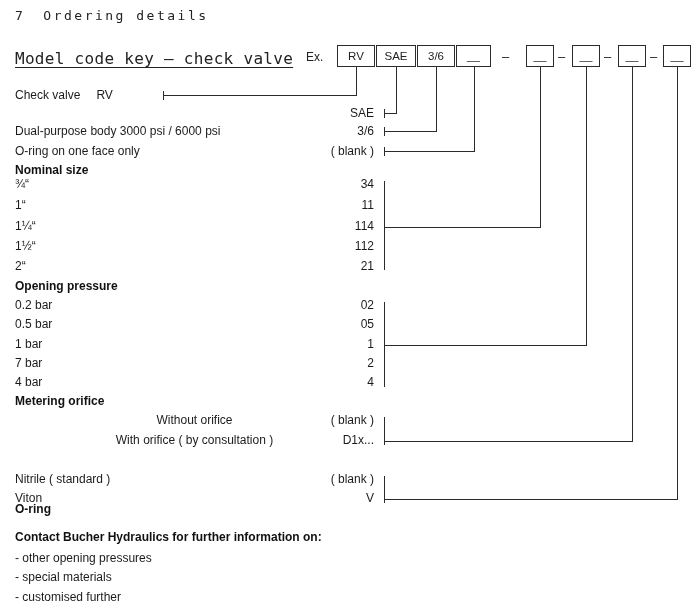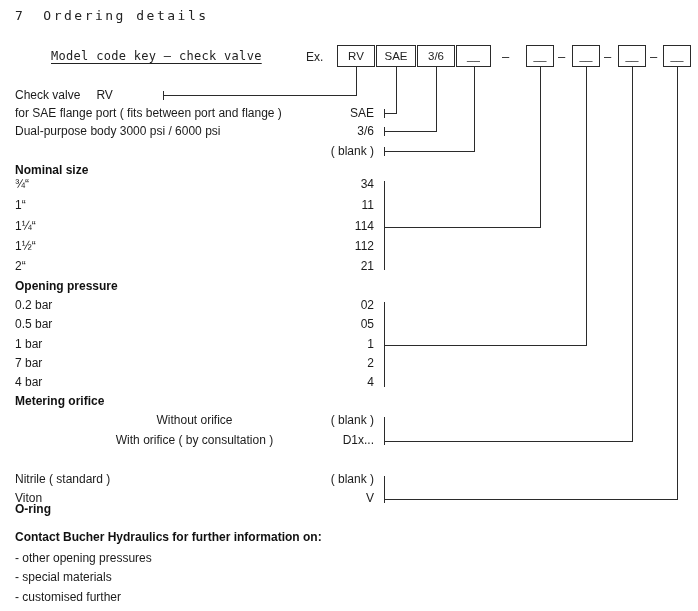--- a/index.html
+++ b/index.html
@@ -9,22 +9,22 @@
     font-family:"Liberation Sans",sans-serif;
   }
   .doc-title{
     position:absolute;left:15px;top:8px;
     font-family:"DejaVu Sans Mono",monospace;font-size:13px;letter-spacing:2.5px;color:#222;
     white-space:pre;
   }
   .doc-title .t2{margin-left:18px;text-align:center;}
   .key-label{
     position:absolute;left:15px;top:49px;
-    font-family:"DejaVu Sans Mono",monospace;font-size:12px;letter-spacing:0.3px;
-    text-decoration:underline;text-underline-offset:3px;color:#222;margin-left:36px;
+    font-family:"DejaVu Sans Mono",monospace;font-size:16px;letter-spacing:0.3px;
+    text-decoration:underline;text-underline-offset:3px;color:#222;
   }
   .ex{position:absolute;left:306px;top:50px;font-size:12px;color:#222;}
   .box{
     position:absolute;top:45px;height:22px;border:1px solid #2b2b2b;background:#fff;
     display:flex;align-items:center;justify-content:center;
     font-size:11.5px;color:#222;box-sizing:border-box;
   }
   .dash{position:absolute;top:49px;font-size:13px;color:#222;}
   .row{position:absolute;left:15px;width:359px;height:15px;font-size:12px;}
   .row .code{position:absolute;right:0;top:0;}
@@ -54,27 +54,27 @@
 
 <span class="dash" style="left:502px;">–</span>
 <span class="dash" style="left:558px;">–</span>
 <span class="dash" style="left:604px;">–</span>
 <span class="dash" style="left:650px;">–</span>
 
 <div class="row" style="top:88px;">
   <span>Check valve</span><span class="code-inline">RV</span>
 </div>
 <div class="row" style="top:106px;">
-  <span>for SAE flange port ( fits between port and flange )</span><span class="code">SAE</span>
+  <span class="code">SAE</span>
 </div>
 <div class="row" style="top:124px;">
   <span>Dual-purpose body 3000 psi / 6000 psi</span><span class="code">3/6</span>
 </div>
 <div class="row" style="top:144px;">
-  <span class="code">( blank )</span>
+  <span>O-ring on one face only</span><span class="code">( blank )</span>
 </div>
 
 <div class="group-title" style="top:163px;">Nominal size</div>
 <div class="row" style="top:177px;"><span>¾“</span><span class="code">34</span></div>
 <div class="row" style="top:198px;"><span>1“</span><span class="code">11</span></div>
 <div class="row" style="top:219px;"><span>1¼“</span><span class="code">114</span></div>
 <div class="row" style="top:239px;"><span>1½“</span><span class="code">112</span></div>
 <div class="row" style="top:259px;"><span>2“</span><span class="code">21</span></div>
 
 <div class="group-title" style="top:279px;">Opening pressure</div>

